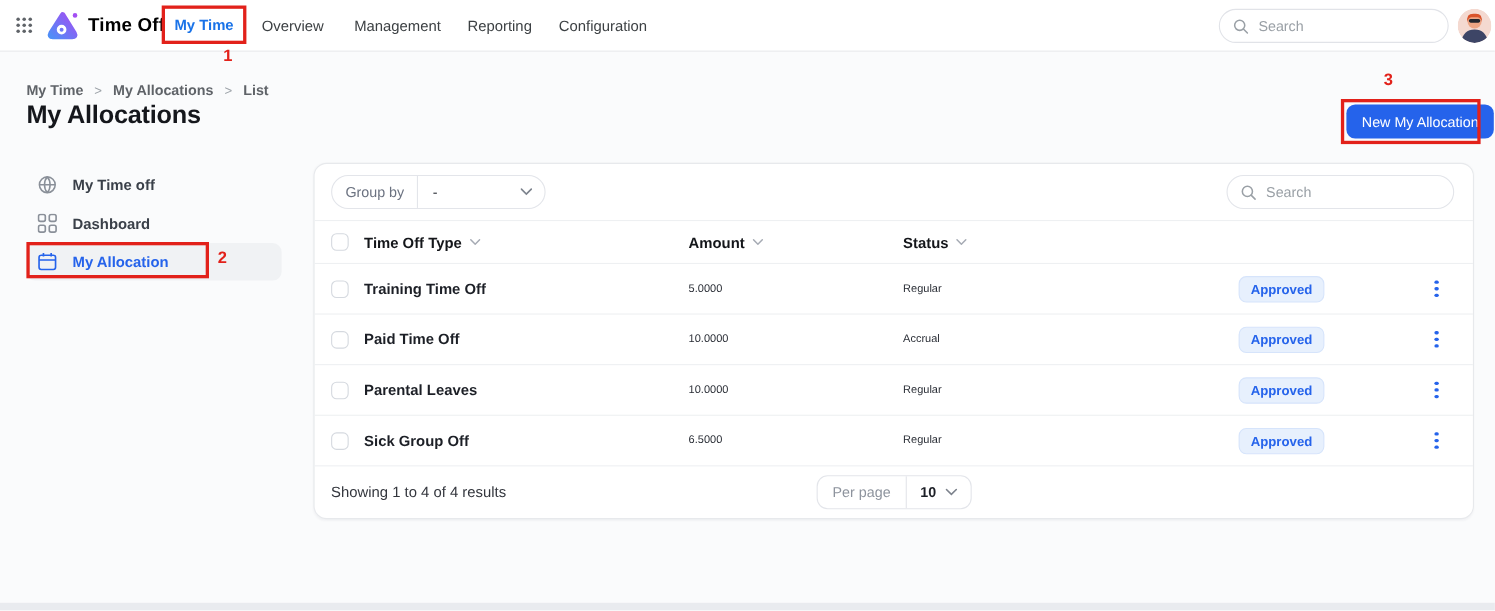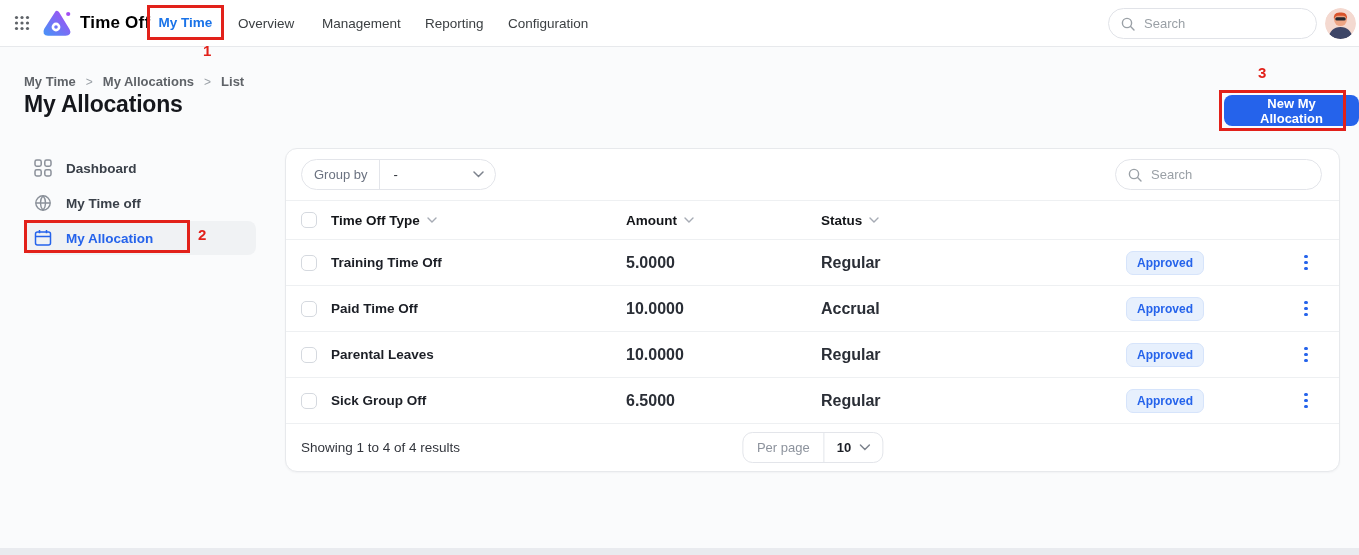--- a/index.html
+++ b/index.html
@@ -43,21 +43,21 @@
 
   
   .breadcrumb { position: absolute; left: 24px; top: 74px; display: flex; align-items: center; gap: 10px; font-size: 13px; font-weight: 600; color: #5f6368; }
   .breadcrumb .sep { color: #9aa0a6; font-size: 12px; font-weight: 400; }
   .breadcrumb .crumb { cursor: pointer; }
   .page-title { position: absolute; left: 24px; top: 91px; font-size: 23px; font-weight: 700; color: #15171c; letter-spacing: -.2px; }
 
   .new-btn {
     position: absolute; left: 1224px; top: 95px; height: 31px; padding: 0 14px;
     background: #2563eb; color: #fff; border: none; border-radius: 8px;
-    font-size: 13px; font-weight: 700; cursor: pointer;
+    font-size: 13px; font-weight: 400; cursor: pointer;
     font-family: "Liberation Sans", "DejaVu Sans", sans-serif;
   }
 
   
   .sidebar { position: absolute; left: 24px; top: 151px; width: 232px; }
   .side-item {
     height: 34px; margin-bottom: 1px; display: flex; align-items: center; gap: 14px;
     padding-left: 10px; border-radius: 8px; cursor: pointer;
     font-size: 13.5px; font-weight: 600; color: #3a4049;
   }
@@ -90,21 +90,21 @@
   .thead { height: 40px; border-top: 1px solid #eef0f2; border-bottom: 1px solid #eef0f2; }
   .th { display: flex; align-items: center; gap: 7px; font-size: 13.5px; font-weight: 700; color: #14161a; cursor: pointer; }
   .th .chev { color: #a6abb4; display: flex; }
   .trow { height: 46px; border-bottom: 1px solid #eef0f2; }
   .trow:last-of-type { border-bottom: 1px solid #eef0f2; }
   .checkbox {
     width: 16px; height: 16px; border: 1.5px solid #d5d9df; border-radius: 5px;
     background: #fff; cursor: pointer; display: inline-block;
   }
   .cell-name { font-size: 13.5px; font-weight: 600; color: #1c1f26; }
-  .cell-txt { font-size: 16px; font-weight: 700; color: #2a2e36; }
+  .cell-txt { font-size: 10px; font-weight: 400; color: #2a2e36; }
   .badge {
     display: inline-block; padding: 4px 10px; border-radius: 7px;
     background: #e7f0fd; border: 1px solid #d6e4fb; color: #2563eb;
     font-size: 12px; font-weight: 600;
   }
   .kebab { display: flex; flex-direction: column; gap: 2.5px; align-items: center; cursor: pointer; padding: 4px; width: 20px; }
   .kebab i { width: 3.5px; height: 3.5px; border-radius: 50%; background: #2563eb; }
 
   .tfoot { position: relative; height: 47px; display: flex; align-items: center; padding: 0 15px; }
   .tfoot .summary { font-size: 13.5px; font-weight: 500; color: #33363d; }
@@ -204,37 +204,37 @@
   <span class="sep">&gt;</span>
   <span class="crumb">List</span>
 </div>
 <div class="page-title">My Allocations</div>
 
 <button class="new-btn">New My Allocation</button>
 
 <div class="sidebar">
   <div class="side-item">
     <span class="s-icon">
+      <svg width="18" height="18" viewBox="0 0 18 18" fill="none" stroke="currentColor" stroke-width="1.4">
+        <circle cx="9" cy="9" r="7.2"></circle>
+        <path d="M9 1.8 C5.6 5.5 5.6 12.5 9 16.2 M9 1.8 C12.4 5.5 12.4 12.5 9 16.2 M1.8 9 H16.2"></path>
+      </svg>
+    </span>
+    <span>My Time off</span>
+  </div>
+  <div class="side-item">
+    <span class="s-icon">
       <svg width="18" height="18" viewBox="0 0 18 18" fill="none" stroke="currentColor" stroke-width="1.5">
         <rect x="1" y="1" width="6.2" height="6.2" rx="1.7"></rect>
           <rect x="10.8" y="1" width="6.2" height="6.2" rx="1.7"></rect>
         <rect x="1" y="10.8" width="6.2" height="6.2" rx="1.7"></rect>
           <rect x="10.8" y="10.8" width="6.2" height="6.2" rx="1.7"></rect>
       </svg>
     </span>
     <span>Dashboard</span>
-  </div>
-  <div class="side-item">
-    <span class="s-icon">
-      <svg width="18" height="18" viewBox="0 0 18 18" fill="none" stroke="currentColor" stroke-width="1.4">
-        <circle cx="9" cy="9" r="7.2"></circle>
-        <path d="M9 1.8 C5.6 5.5 5.6 12.5 9 16.2 M9 1.8 C12.4 5.5 12.4 12.5 9 16.2 M1.8 9 H16.2"></path>
-      </svg>
-    </span>
-    <span>My Time off</span>
   </div>
   <div class="side-item active">
     <span class="s-icon">
       <svg width="18" height="18" viewBox="0 0 18 18" fill="none" stroke="currentColor" stroke-width="1.5">
         <rect x="1.5" y="3" width="15" height="13" rx="2"></rect>
         <path d="M5.5 1 v3.2 M12.5 1 v3.2 M1.5 7.4 h15"></path>
       </svg>
     </span>
     <span>My Allocation</span>
   </div>

